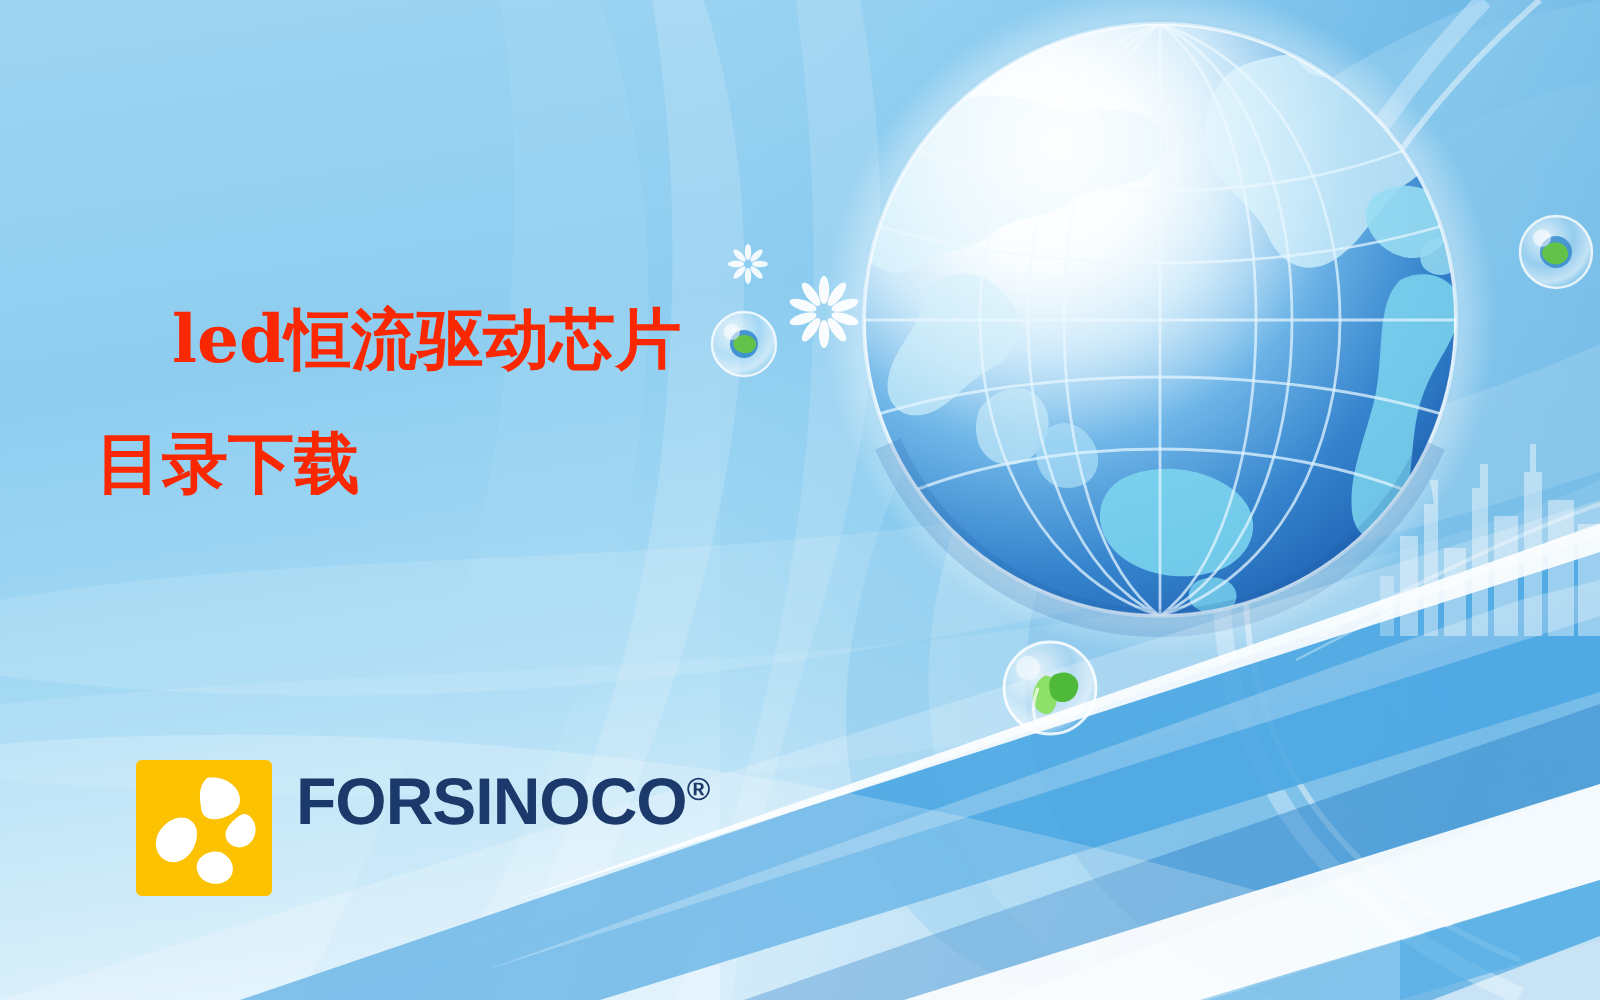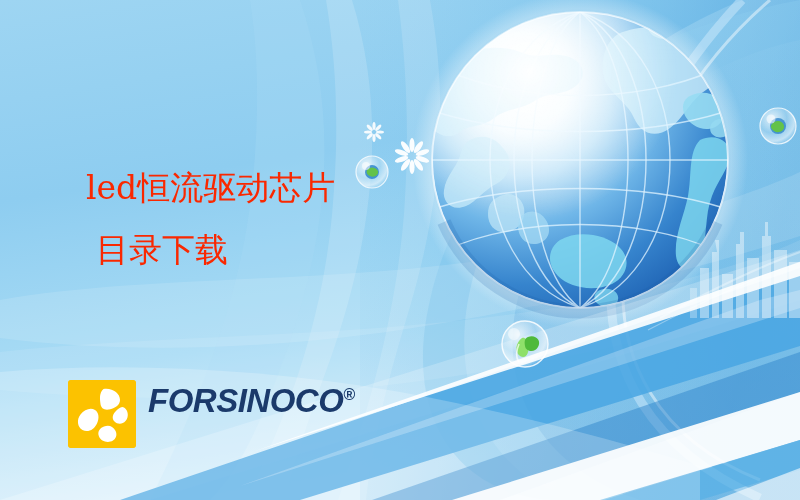--- a/index.html
+++ b/index.html
@@ -21,45 +21,45 @@
     top: 0;
     width: 800px;
     height: 500px;
     display: block;
   }
 
   
   .headline {
     position: absolute;
     left: 0;
-    top: 166px;
+    top: 148px;
     width: 420px;
     z-index: 40;
     pointer-events: none;
+    font-weight: bold;
   }
   .headline .line {
     color: #fa2800;
     font-family: "DejaVu Serif", "Liberation Serif", serif;
     font-size: 33px;
     line-height: 44px;
     white-space: nowrap;
     letter-spacing: 0px;
   }
   .headline .line1 { margin-left: 86px; }
-  .headline .line2 { margin-left: 96px; margin-top: 18px; }
+  .headline .line2 { margin-left: 48px; margin-top: 18px; }
 
   
   .logo {
     position: absolute;
     left: 68px;
     top: 380px;
     z-index: 45;
     display: flex;
     align-items: flex-start;
-    font-style: italic;
   }
   .logo-mark {
     width: 68px;
     height: 68px;
     border-radius: 4px;
     background: #fcc200;
     position: relative;
     flex: 0 0 auto;
   }
   .logo-mark svg { display: block; width: 68px; height: 68px; }

